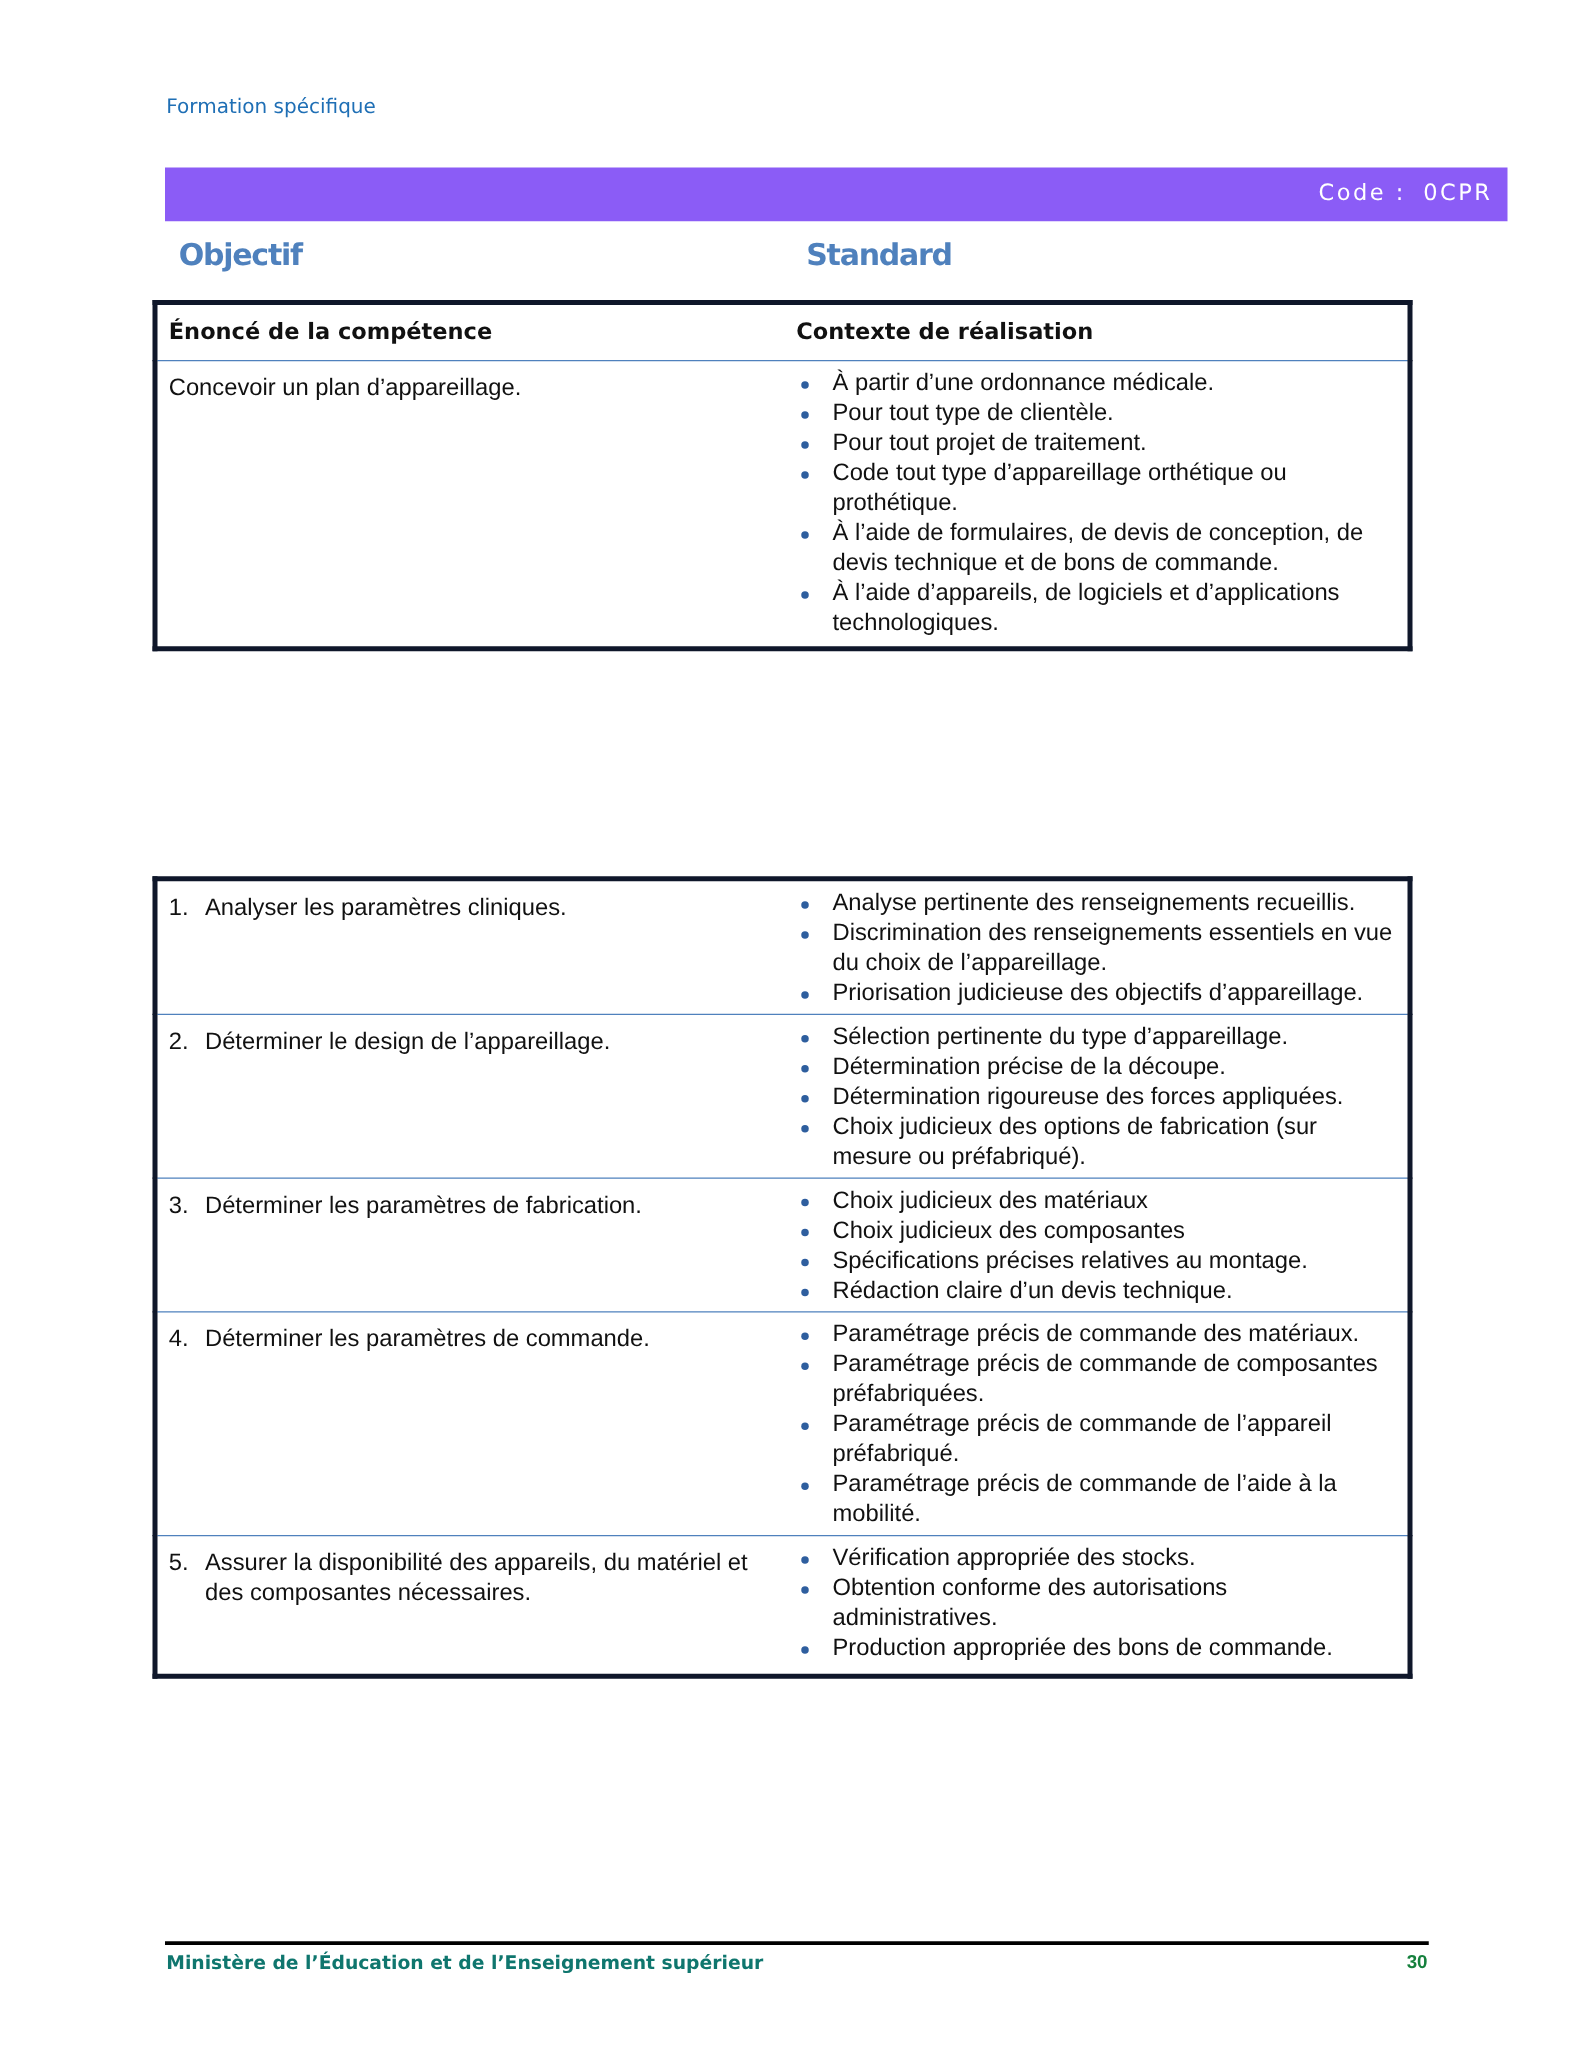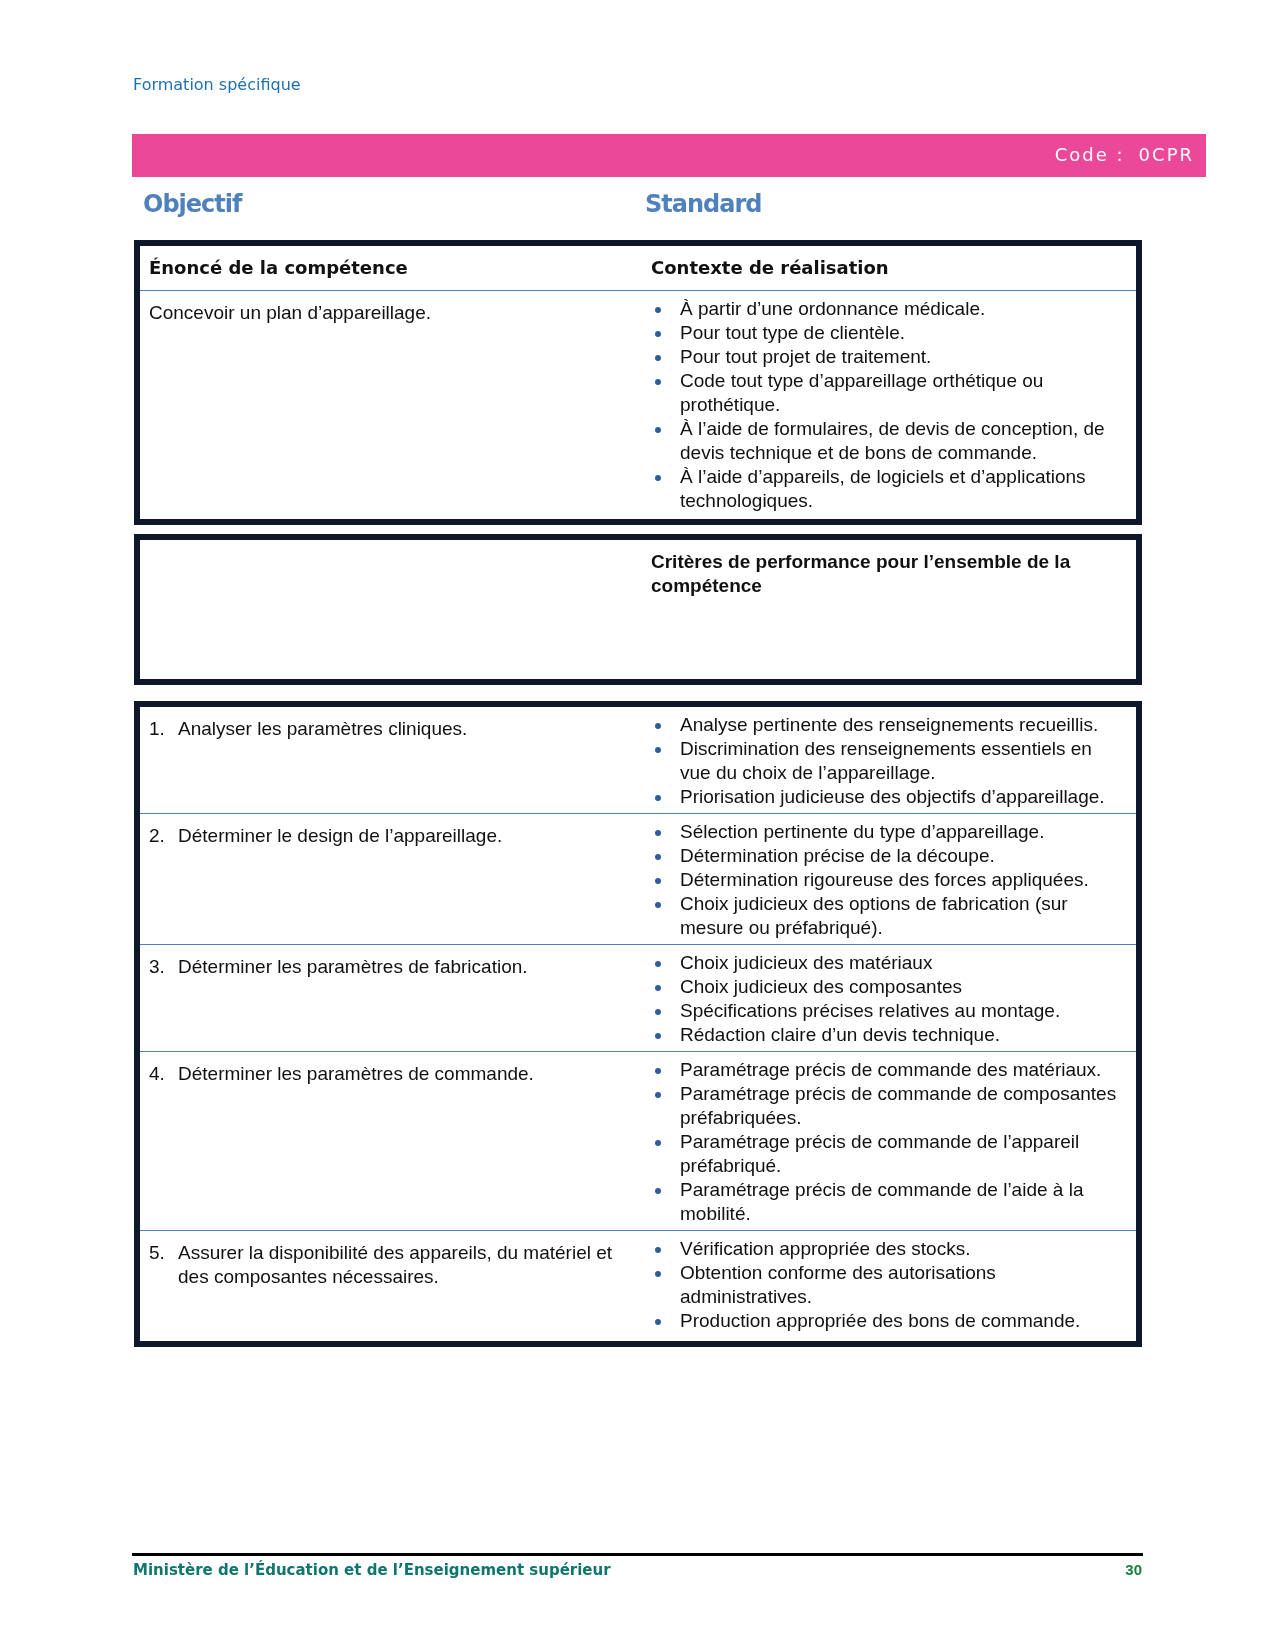--- a/index.html
+++ b/index.html
@@ -1,22 +1,22 @@
 <!DOCTYPE html>
 <html><head>
 <meta charset="utf-8">
 <style>
   html, body { margin:0; padding:0; background:#ffffff; }
   body { width:1275px; height:1650px; position:relative; font-family:"Liberation Sans", sans-serif; color:#111; }
   .hdr { position:absolute; left:133px; top:75px; font-family:"DejaVu Sans", sans-serif; font-size:16px; color:#1f6fb5; }
-  .band { position:absolute; left:132px; top:134px; width:1074px; height:43px; background:#ec4899; }
+  .band { position:absolute; left:132px; top:134px; width:1074px; height:43px; background:#8b5cf6; }
   .band .code { position:absolute; right:12px; top:10px; color:#ffffff; font-family:"DejaVu Sans", sans-serif; font-size:18px; letter-spacing:2px; }
   .band .code span { margin-left:14px; }
   .sect { position:absolute; top:190px; font-family:"DejaVu Sans", sans-serif; font-weight:bold; font-size:24px; color:#4f81bd; letter-spacing:-1px; }
-  table.t { position:absolute; left:134px; width:1008px; border-collapse:collapse; border:6px solid #0f172a; font-size:19px; }
+  table.t { position:absolute; left:122px; width:1008px; border-collapse:collapse; border:4px solid #0f172a; font-size:19px; }
   table.t td { vertical-align:top; border-top:1px solid #4f81bd; padding:6px 9px 4px 9px; line-height:24px; }
   table.t td.c1 { width:484px; }
   table.t tr.h td { font-family:"DejaVu Sans", sans-serif; font-weight:bold; font-size:18px; padding-top:10px; padding-bottom:10px; }
   ul.b { margin:0; padding:0; list-style:none; }
   ul.b li { position:relative; padding-left:29px; }
   ul.b li::before { content:""; position:absolute; left:4px; top:10px; width:6px; height:6px; border-radius:50%; background:#2e5e9e; }
   .num { display:flex; }
   .num .n { width:29px; flex:none; }
   .foot-line { position:absolute; left:132px; top:1553px; width:1011px; height:3px; background:#000; }
   .foot-left { position:absolute; left:133px; top:1561px; font-family:"DejaVu Sans", sans-serif; font-weight:bold; font-size:15px; color:#0f766e; }
@@ -53,24 +53,20 @@
         <li>À l’aide de formulaires, de devis de conception, de devis technique et de bons de commande.</li>
         <li>À l’aide d’appareils, de logiciels et d’applications technologiques.</li>
       </ul>
     </td>
   </tr>
 </tbody>
   </table>
 
 <table class="t" style="top:534px; height:151px;">
   <tbody>
-      <tr class="h">
-    <td class="c1"></td>
-    <td style="font-family:'Liberation Sans', sans-serif; font-size:19px;">Critères de performance pour l’ensemble de la compétence</td>
-  </tr>
 </tbody>
   </table>
 
 <table class="t" style="top:701px;">
   <tbody>
   <tr>
     <td class="c1" style="padding-top:10px">
           <div class="num">
             <span class="n">1.</span>
             <span>Analyser les paramètres cliniques.</span>

